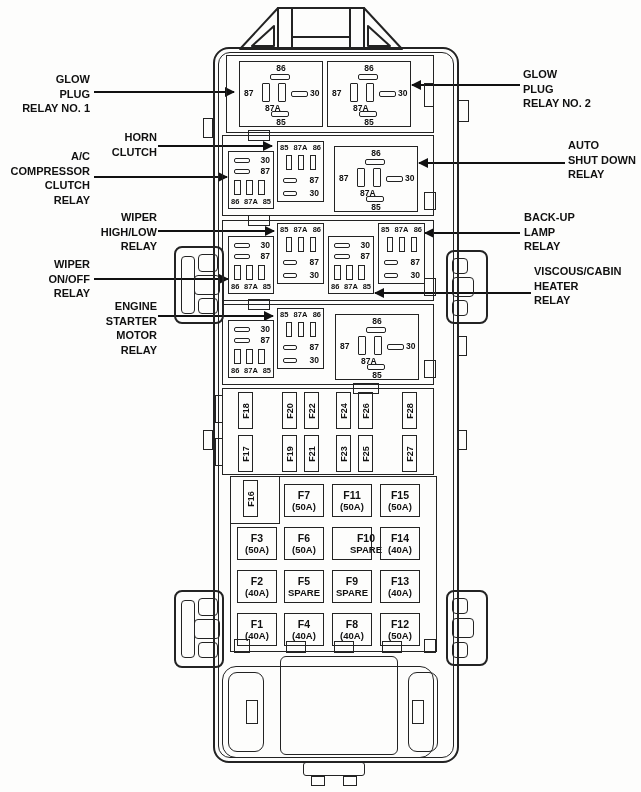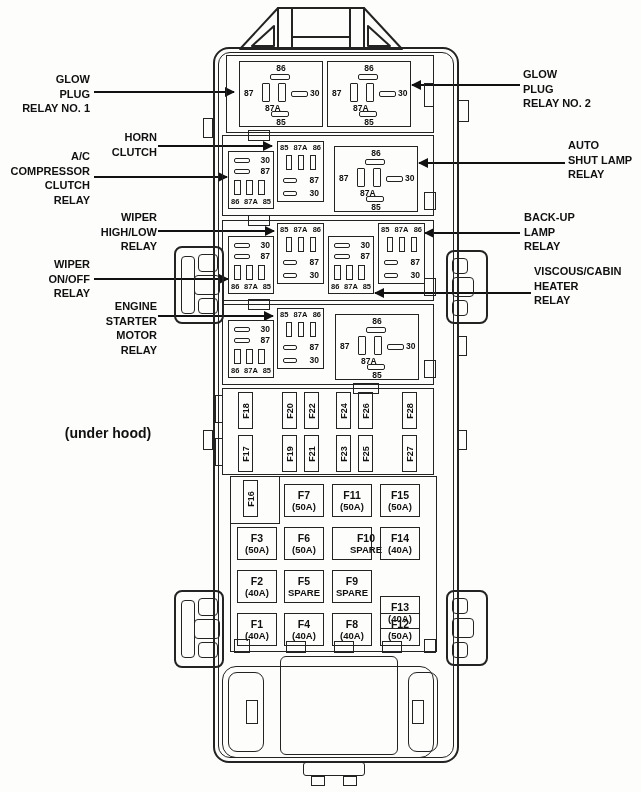--- a/index.html
+++ b/index.html
@@ -78,21 +78,20 @@
   #title { position: absolute; left: 22px; top: 424px; width: 172px; text-align: center; font-weight: bold; }
   #title .main { font-size: 21px; line-height: 29px; }
   #title .sub { font-size: 14px; line-height: 18px; }
 </style>
 </head>
 <body>
 
 <div id="stage">
 
   <div id="title">
-    <div class="sub">(under hood)</div>
   </div>
 
   <div class="lbl r" style="right:551px; top:72px;  width:120px;">GLOW
 PLUG
 RELAY NO. 1</div>
   <div class="lbl r" style="right:484px; top:130px; width:110px;">HORN
 CLUTCH</div>
   <div class="lbl r" style="right:551px; top:149px; width:120px;">A/C
 COMPRESSOR
 CLUTCH
@@ -105,21 +104,21 @@
 RELAY</div>
   <div class="lbl r" style="right:484px; top:299px; width:110px;">ENGINE
 STARTER
 MOTOR
 RELAY</div>
 
   <div class="lbl l" style="left:523px; top:67px;  width:112px;">GLOW
 PLUG
 RELAY NO. 2</div>
   <div class="lbl l" style="left:568px; top:138px; width:72px;">AUTO
-SHUT LAMP
+SHUT DOWN
 RELAY</div>
   <div class="lbl l" style="left:524px; top:210px; width:90px;">BACK-UP
 LAMP
 RELAY</div>
   <div class="lbl l" style="left:534px; top:264px; width:104px;">VISCOUS/CABIN
 HEATER
 RELAY</div>
 
   <div class="arr right" style="left:94px;  top:91px;  width:140px;">
       <i></i>
@@ -465,21 +464,21 @@
       <span class="l2">(40A)</span>
     </div>
   <div class="cell" style="left:284px; top:570px;">
     <span class="l1">F5</span>
       <span class="l2">SPARE</span>
     </div>
   <div class="cell" style="left:332px; top:570px;">
     <span class="l1">F9</span>
       <span class="l2">SPARE</span>
     </div>
-  <div class="cell" style="left:380px; top:570px;margin-top:26px;">
+  <div class="cell" style="left:380px; top:570px;">
     <span class="l1">F13</span>
       <span class="l2">(40A)</span>
     </div>
 
   <div class="cell" style="left:237px; top:613px;">
     <span class="l1">F1</span>
       <span class="l2">(40A)</span>
     </div>
   <div class="cell" style="left:284px; top:613px;">
     <span class="l1">F4</span>

